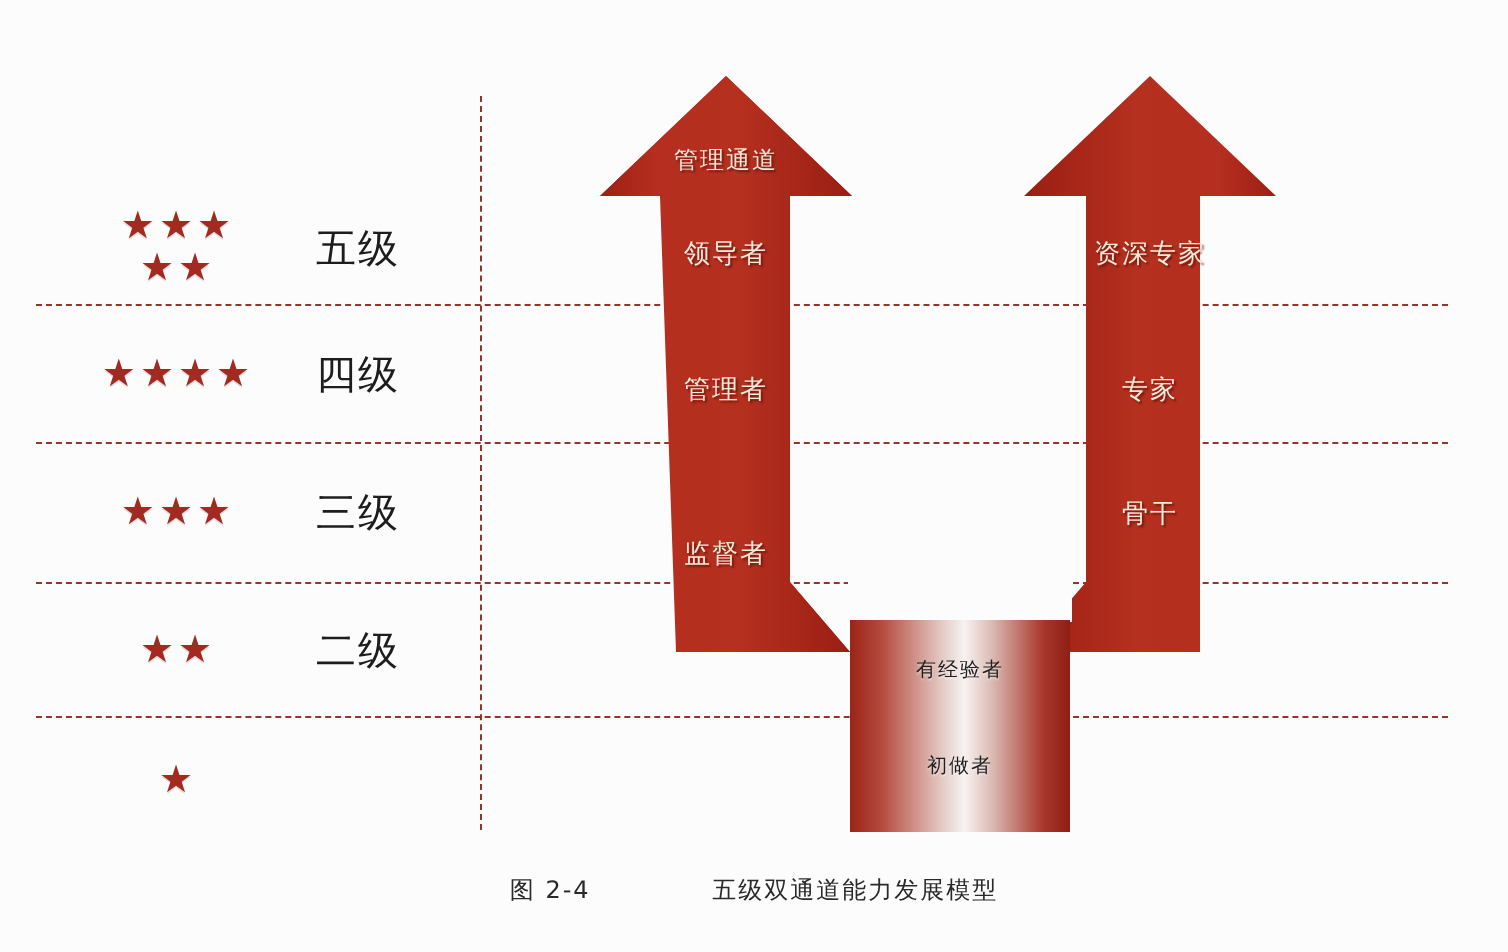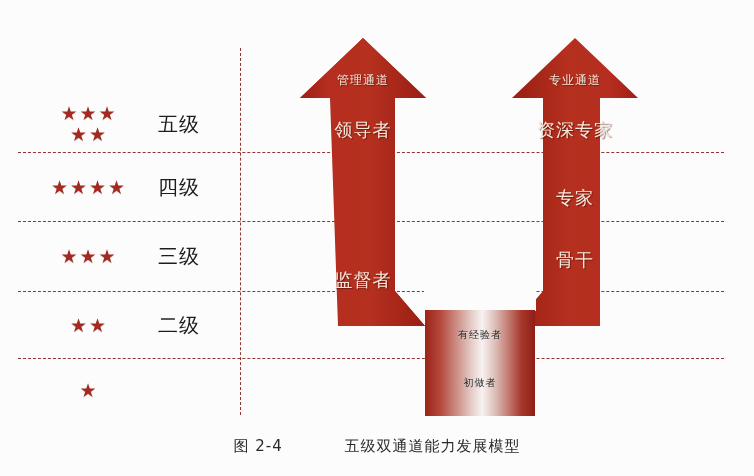--- a/index.html
+++ b/index.html
@@ -79,21 +79,21 @@
     position: absolute;
     color: #f6e7d6;
   }
   .arrow svg {
     display: block;
   }
   .arrow-text {
     position: absolute;
     width: 100%;
     text-align: center;
-    font-size: 18px;
+    font-size: 13px;
     color: #f7e9da;
     text-shadow: 1px 1px 1px rgba(60,8,4,0.55);
     letter-spacing: 1px;
     pointer-events: none;
   }
   .arrow-title {
     font-size: 12px;
   }
   
   #center-column {
@@ -128,21 +128,21 @@
     height: 22px;
     background: #fdfcfc;
   }
   
   #caption {
     position: absolute;
     left: 0;
     top: 437px;
     width: 754px;
     text-align: center;
-    font-size: 15px;
+    font-size: 12px;
     color: #2a2a2a;
     letter-spacing: 1px;
   }
   #caption .cap-num {
     margin-right: 56px;
   }
 </style>
 </head>
 <body>
 
@@ -219,36 +219,36 @@
           <stop offset="22%" stop-color="#b52e1f"></stop>
           <stop offset="55%" stop-color="#b5301f"></stop>
           <stop offset="100%" stop-color="#9a1e13"></stop>
         </linearGradient>
       </defs>
       <polygon points="65,2 128,62 97,62 97,255 127,290 40,290 32,62 2,62" fill="url(#gradL)"></polygon>
       <polygon points="2,62 65,2 128,62 97,62 97,255 127,290 40,290 40,62" fill="url(#gradL)"></polygon>
     </svg>
     <div class="arrow-text arrow-title" style="top:36px">管理通道</div>
     <div class="arrow-text" style="top:82px">领导者</div>
+    <div class="arrow-text" style="top:150px">管理者</div>
     <div class="arrow-text" style="top:232px">监督者</div>
   </div>
 
   <div class="arrow" style="left:510px;top:36px;width:130px;height:325px">
     <svg width="130" height="325" viewBox="0 0 130 325" xmlns="http://www.w3.org/2000/svg">
       <defs>
         <linearGradient id="gradR" x1="0" y1="0" x2="1" y2="0">
           <stop offset="0%" stop-color="#9a1e13"></stop>
           <stop offset="45%" stop-color="#b5301f"></stop>
           <stop offset="78%" stop-color="#b52e1f"></stop>
           <stop offset="100%" stop-color="#9c1f14"></stop>
         </linearGradient>
       </defs>
       <polygon points="65,2 128,62 90,62 90,290 3,290 33,255 33,62 2,62" fill="url(#gradR)"></polygon>
     </svg>
-    <div class="arrow-text arrow-title" style="top:36px">专业通道</div>
     <div class="arrow-text" style="top:82px">资深专家</div>
     <div class="arrow-text" style="top:150px">专家</div>
     <div class="arrow-text" style="top:212px">骨干</div>
   </div>
 
   <div id="notch"></div>
 
   <div id="center-column">
     <div class="center-text" style="top:18px">有经验者</div>
     <div class="center-text" style="top:66px">初做者</div>

